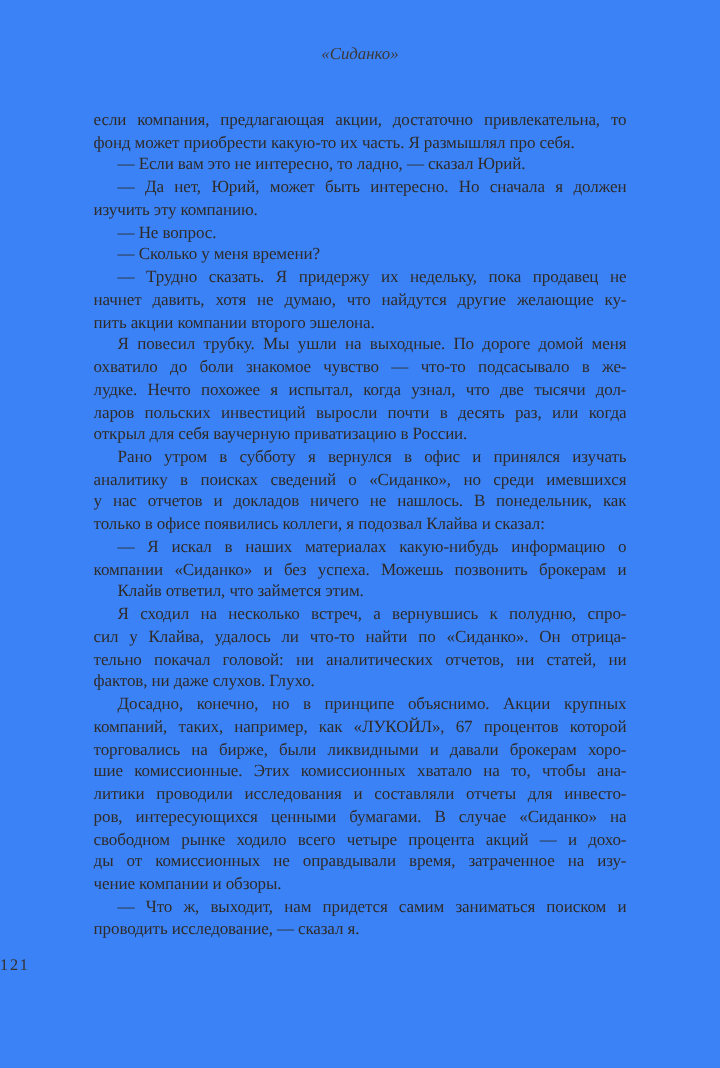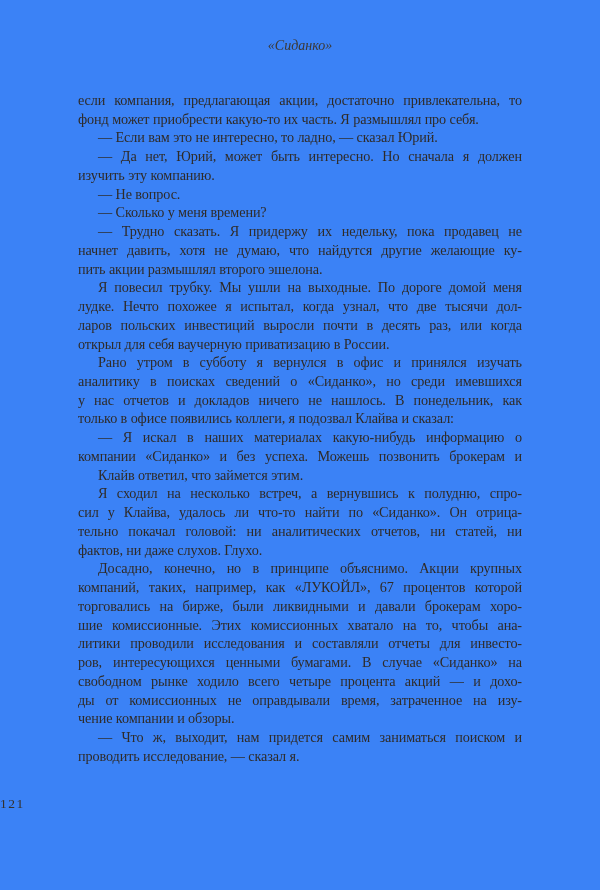--- a/index.html
+++ b/index.html
@@ -79,24 +79,25 @@
       </div>
       <div class="para">
         <div class="line first">— Не вопрос.</div>
       </div>
       <div class="para">
         <div class="line first">— Сколько у меня времени?</div>
       </div>
       <div class="para">
         <div class="line just first">— Трудно сказать. Я придержу их недельку, пока продавец не</div>
         <div class="line just">начнет давить, хотя не думаю, что найдутся другие желающие ку-</div>
-        <div class="line">пить акции размышлял второго эшелона.</div>
+        <div class="line">пить акции компании второго эшелона.</div>
       </div>
       <div class="para">
         <div class="line just first">Я повесил трубку. Мы ушли на выходные. По дороге домой меня</div>
+        <div class="line just">охватило до боли знакомое чувство — что-то подсасывало в же-</div>
         <div class="line just">лудке. Нечто похожее я испытал, когда узнал, что две тысячи дол-</div>
         <div class="line just">ларов польских инвестиций выросли почти в десять раз, или когда</div>
         <div class="line">открыл для себя ваучерную приватизацию в России.</div>
       </div>
       <div class="para">
         <div class="line just first">Рано утром в субботу я вернулся в офис и принялся изучать</div>
         <div class="line just">аналитику в поисках сведений о «Сиданко», но среди имевшихся</div>
         <div class="line just">у нас отчетов и докладов ничего не нашлось. В понедельник, как</div>
         <div class="line">только в офисе появились коллеги, я подозвал Клайва и сказал:</div>
       </div>

